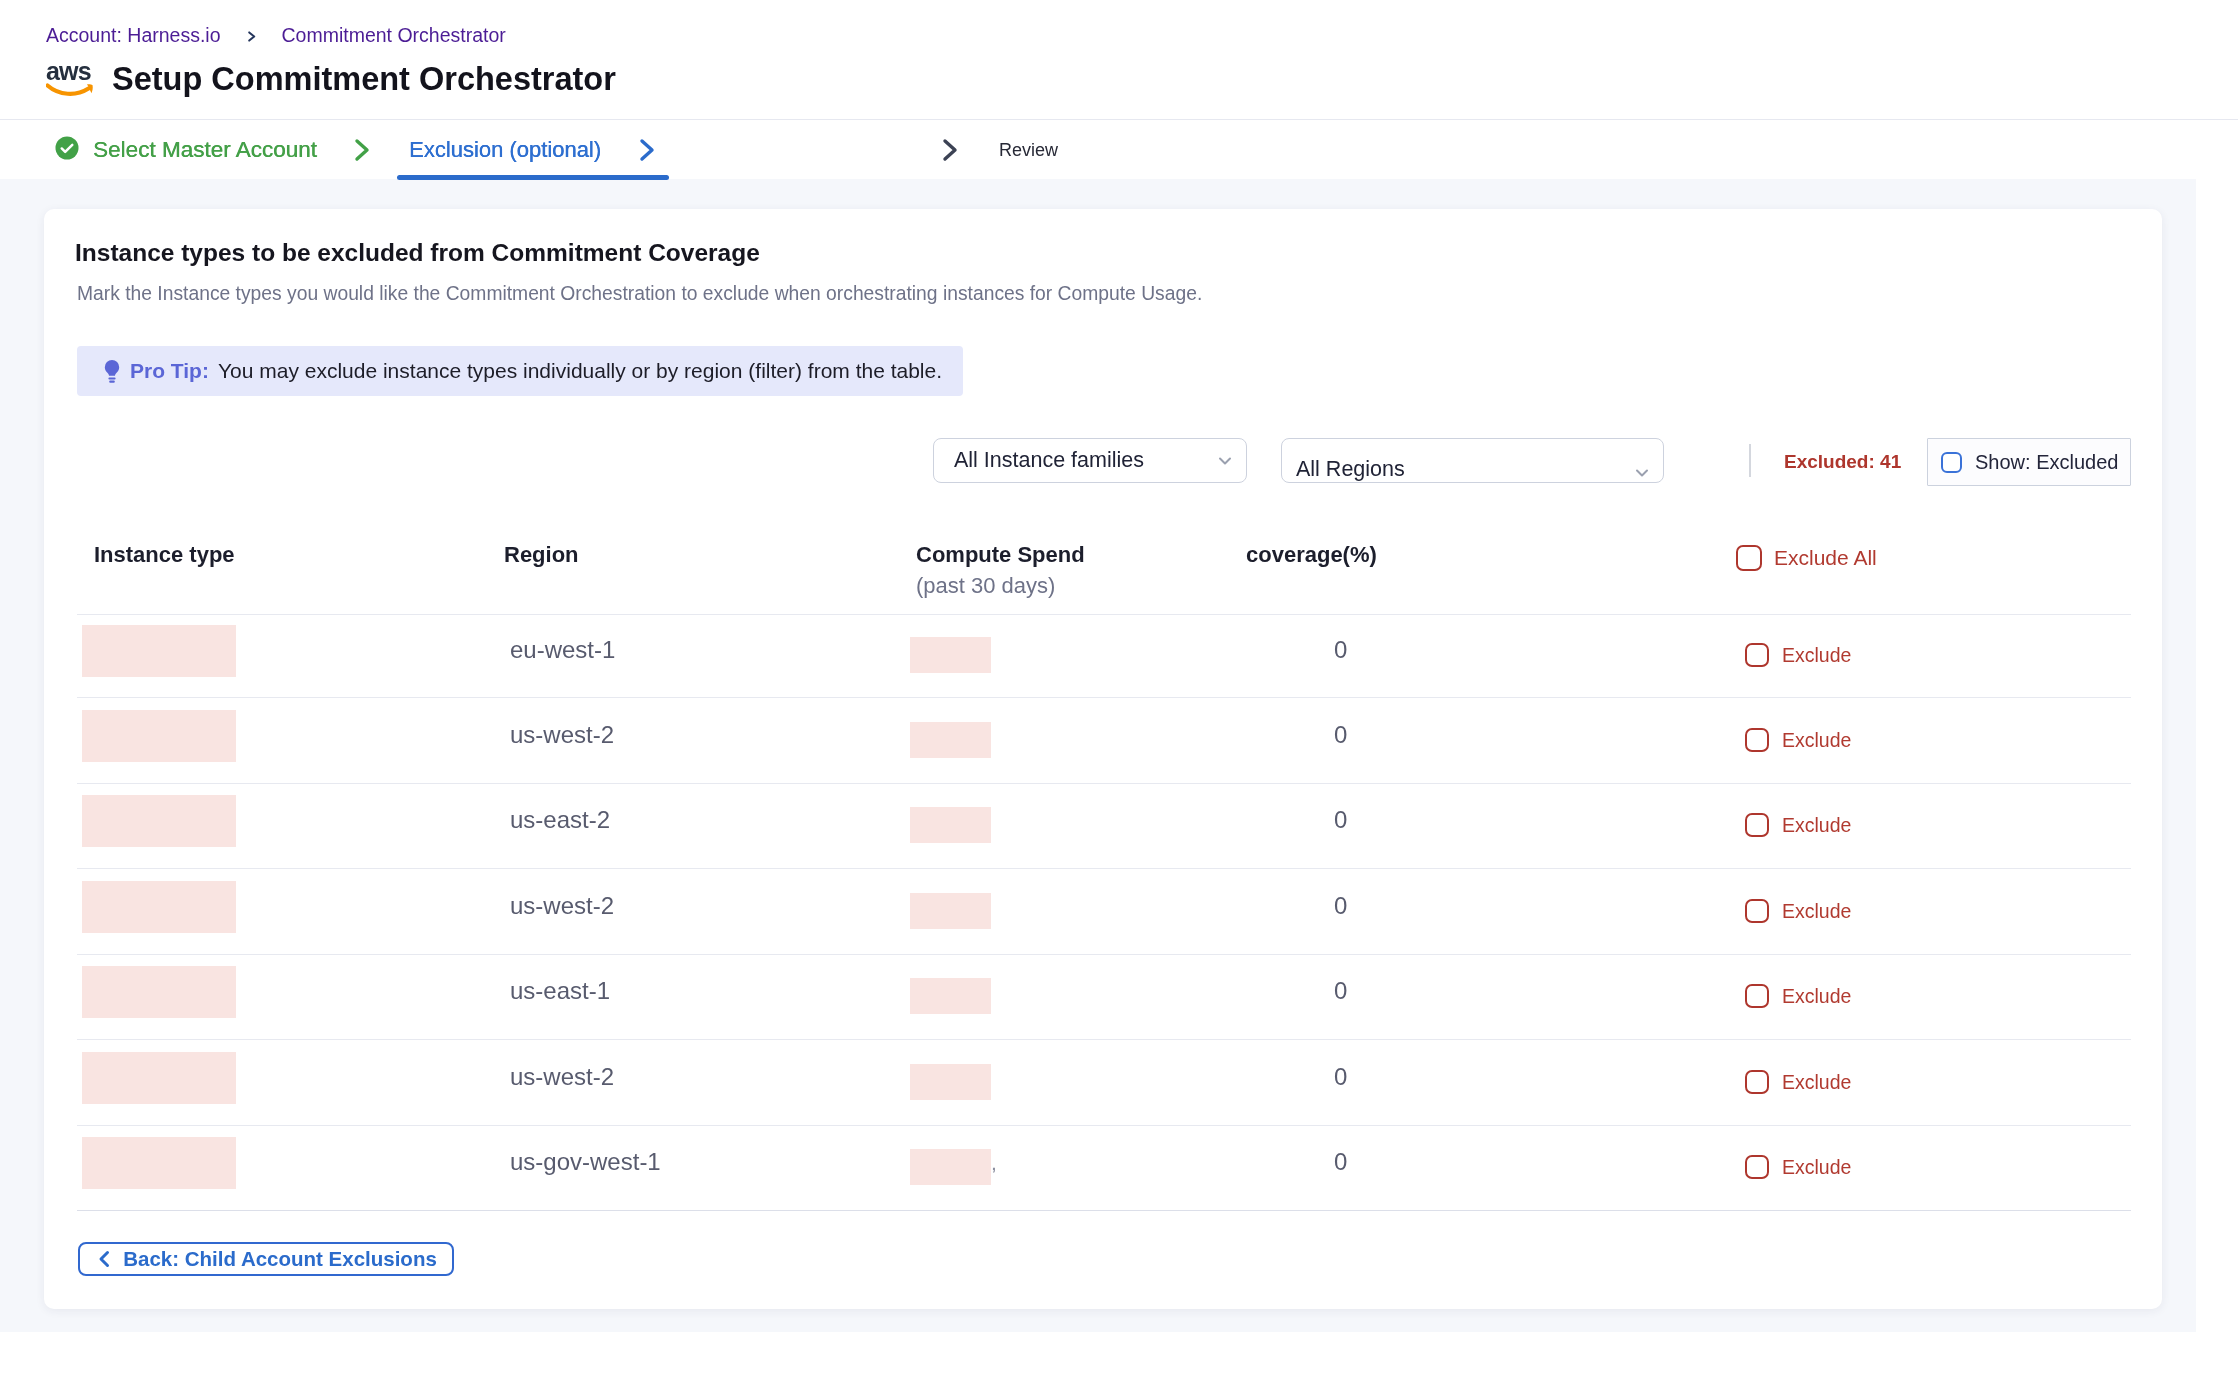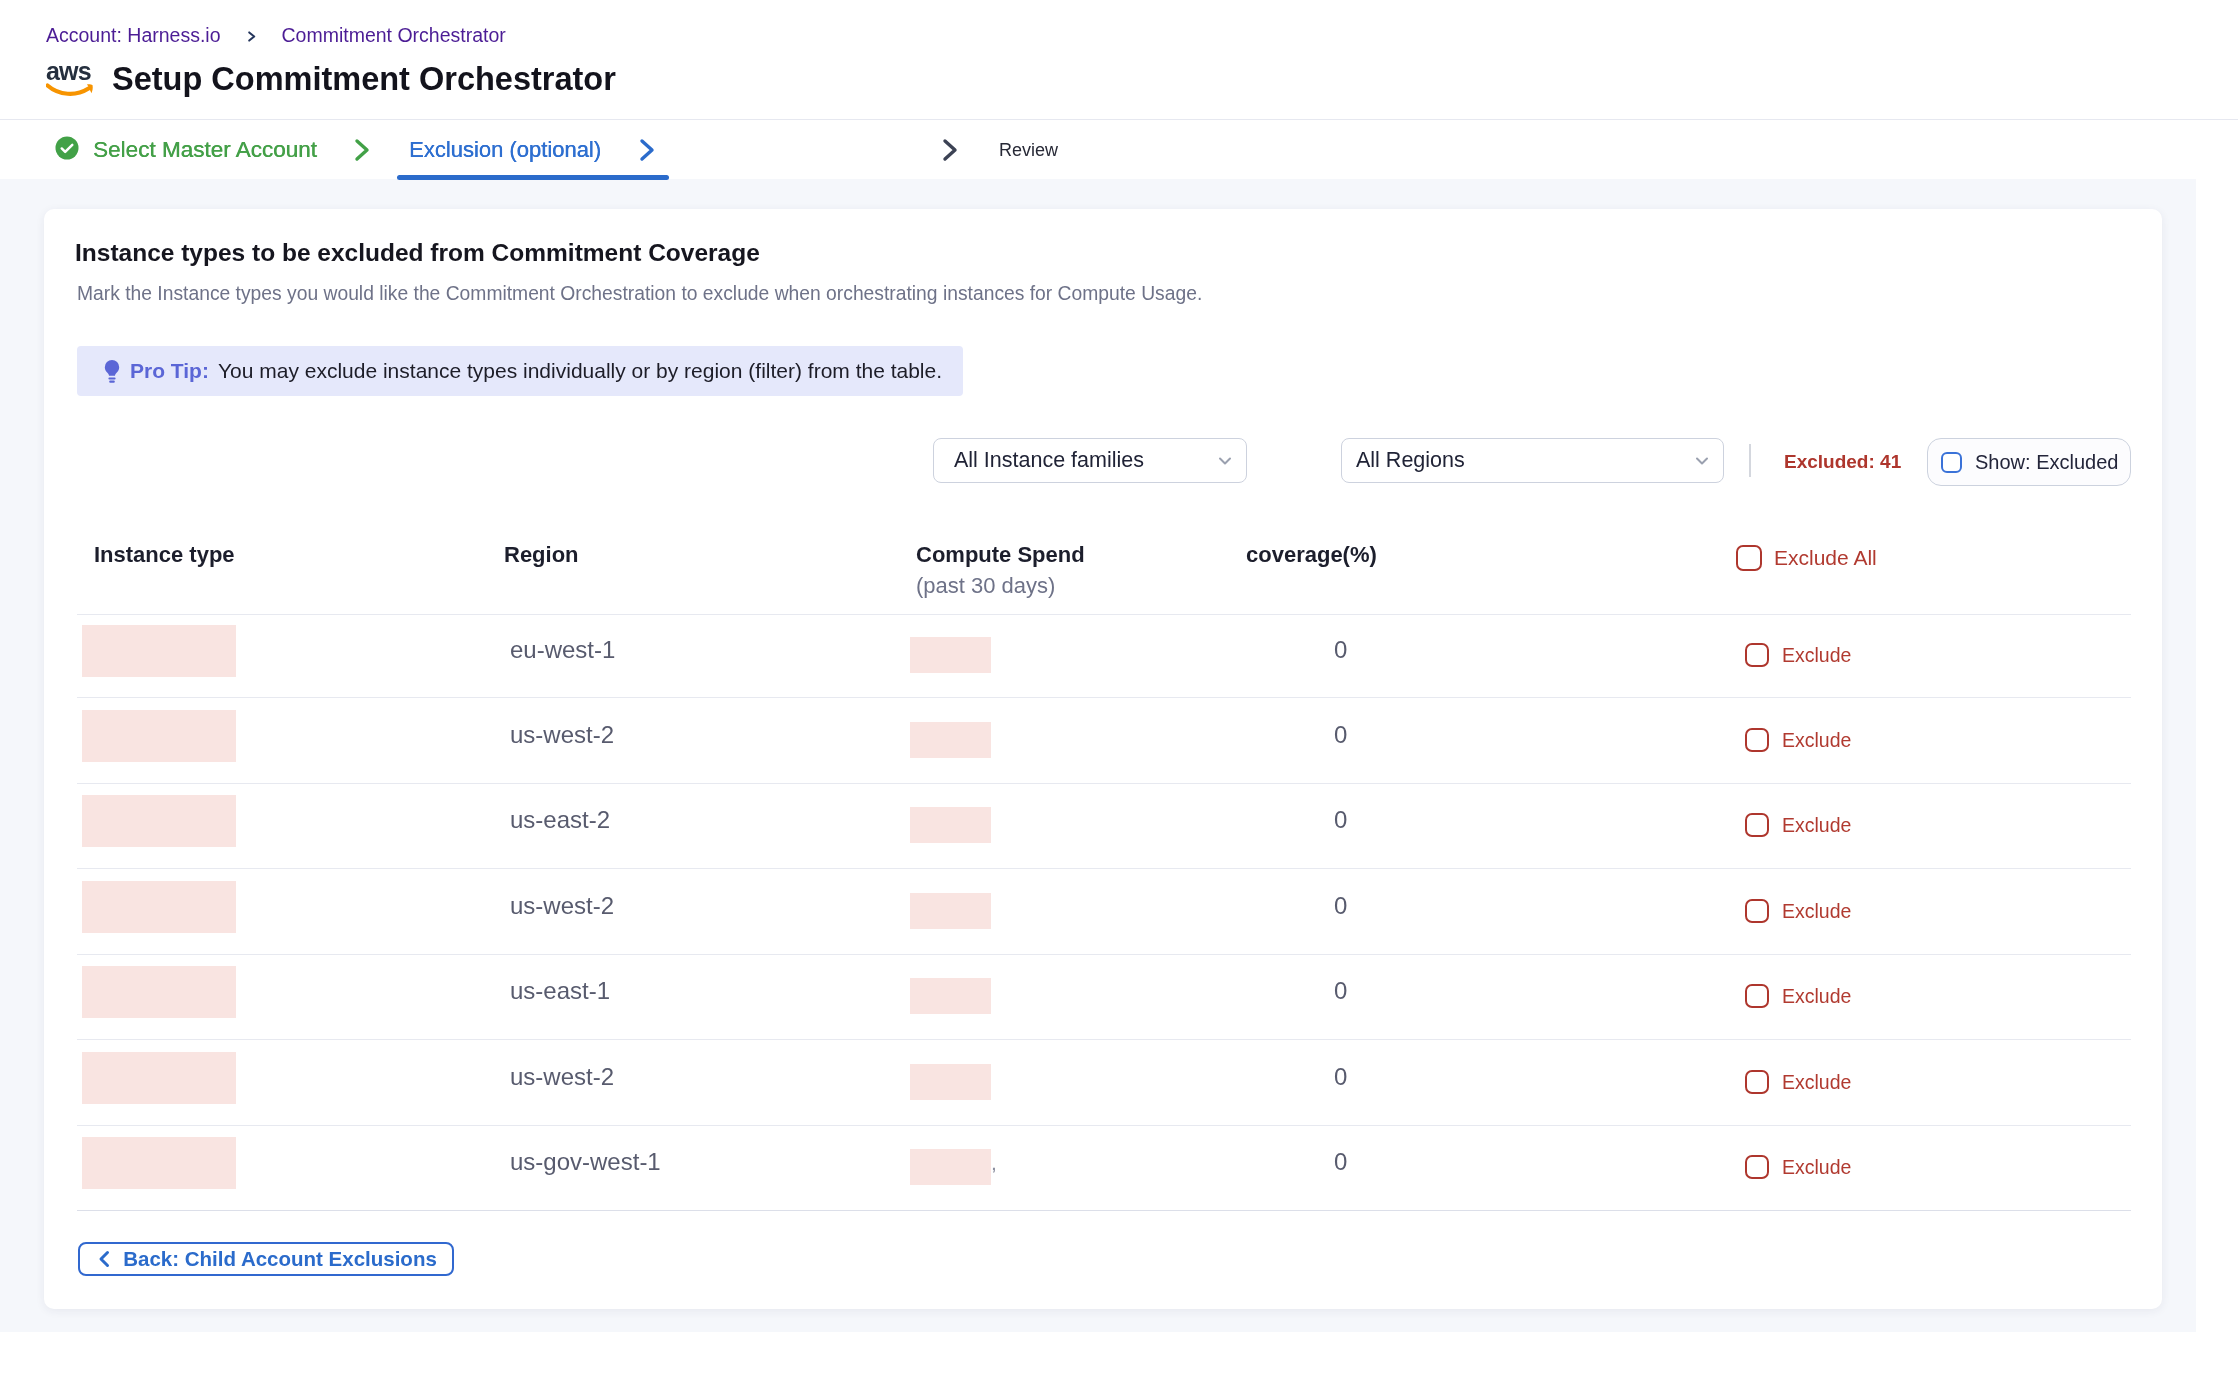--- a/index.html
+++ b/index.html
@@ -17,21 +17,21 @@
   .underline { position:absolute; left:397px; top:55px; width:272px; height:5px; background:#2b6bcb; border-radius:3px; }
   
   .card { left:44px; top:209px; width:2118px; height:1100px; background:#ffffff; border-radius:10px; box-shadow:0 2px 10px rgba(40,45,80,0.07); }
   .h1 { left:75px; top:239px; font-size:24.5px; font-weight:bold; color:#16161f; }
   .sub { left:77px; top:283px; font-size:19.3px; color:#6e7288; }
   .protip { left:77px; top:346px; width:886px; height:50px; background:#e5e8fb; border-radius:4px; display:flex; align-items:center; font-size:21px; color:#1d1d28; }
   
   .dd { top:438px; height:45px; background:#ffffff; border:1px solid #cdd2de; border-radius:8px; display:flex; align-items:center; justify-content:space-between; padding:0 12px 0 14px; font-size:21.5px; color:#202336; }
   .vsep { left:1749px; top:444px; width:2px; height:33px; background:#d4d7de; }
   .excl41 { left:1784px; top:451px; font-size:19px; font-weight:bold; color:#ae362d; }
-  .showbtn { left:1927px; top:438px; width:204px; height:48px; background:#fcfcfe; border:1px solid #ccd2de; border-radius:14px; display:flex; align-items:center; padding-left:13px; font-size:20px; color:#23253a; }
+  .showbtn { left:1927px; top:438px; width:204px; height:48px; background:#fcfcfe; border:1px solid #ccd2de; border-radius:1px; display:flex; align-items:center; padding-left:13px; font-size:20px; color:#23253a; }
   .cb { width:21px; height:21px; border-radius:6px; background:#fff; flex:0 0 auto; }
   .cb.blue { border:2.5px solid #3a72d8; }
   .cb.red { border:2.5px solid #ae362d; width:24px; height:24px; border-radius:7px; }
   
   .th { font-size:22px; font-weight:bold; color:#1c1e2c; }
   .rowline { left:77px; width:2054px; height:1px; background:#e7e9f0; }
   .pink { background:#f9e4e1; }
   .regtxt { font-size:24px; color:#585b6e; }
   .excl-row { display:flex; align-items:center; gap:13px; font-size:19.5px; color:#b13a30; }
   
@@ -92,21 +92,21 @@
     <span style="color:#5b66d6; font-weight:bold; margin-right:9px;">Pro Tip:</span>
     <span>You may exclude instance types individually or by region (filter) from the table.</span>
   </div>
 
   <div class="abs dd" style="left:933px; width:314px;padding-left:20px;">
     <span>All Instance families</span>
     <svg width="18" height="18" viewBox="0 0 18 18">
       <path d="M4 6.5 L9 11.5 L14 6.5" fill="none" stroke="#9aa0af" stroke-width="2" stroke-linecap="round" stroke-linejoin="round"></path>
     </svg>
   </div>
-  <div class="abs dd" style="left:1341px; width:383px;">
+  <div class="abs dd" style="left:1281px; width:383px;align-items:flex-end;">
     <span>All Regions</span>
     <svg width="18" height="18" viewBox="0 0 18 18">
       <path d="M4 6.5 L9 11.5 L14 6.5" fill="none" stroke="#9aa0af" stroke-width="2" stroke-linecap="round" stroke-linejoin="round"></path>
     </svg>
   </div>
   <div class="abs vsep"></div>
   <div class="abs excl41">Excluded: 41</div>
   <div class="abs showbtn"><span class="cb blue" style="margin-right:13px;"></span>Show: Excluded</div>
 
   <div class="abs th" style="left:94px; top:542px;">Instance type</div>

